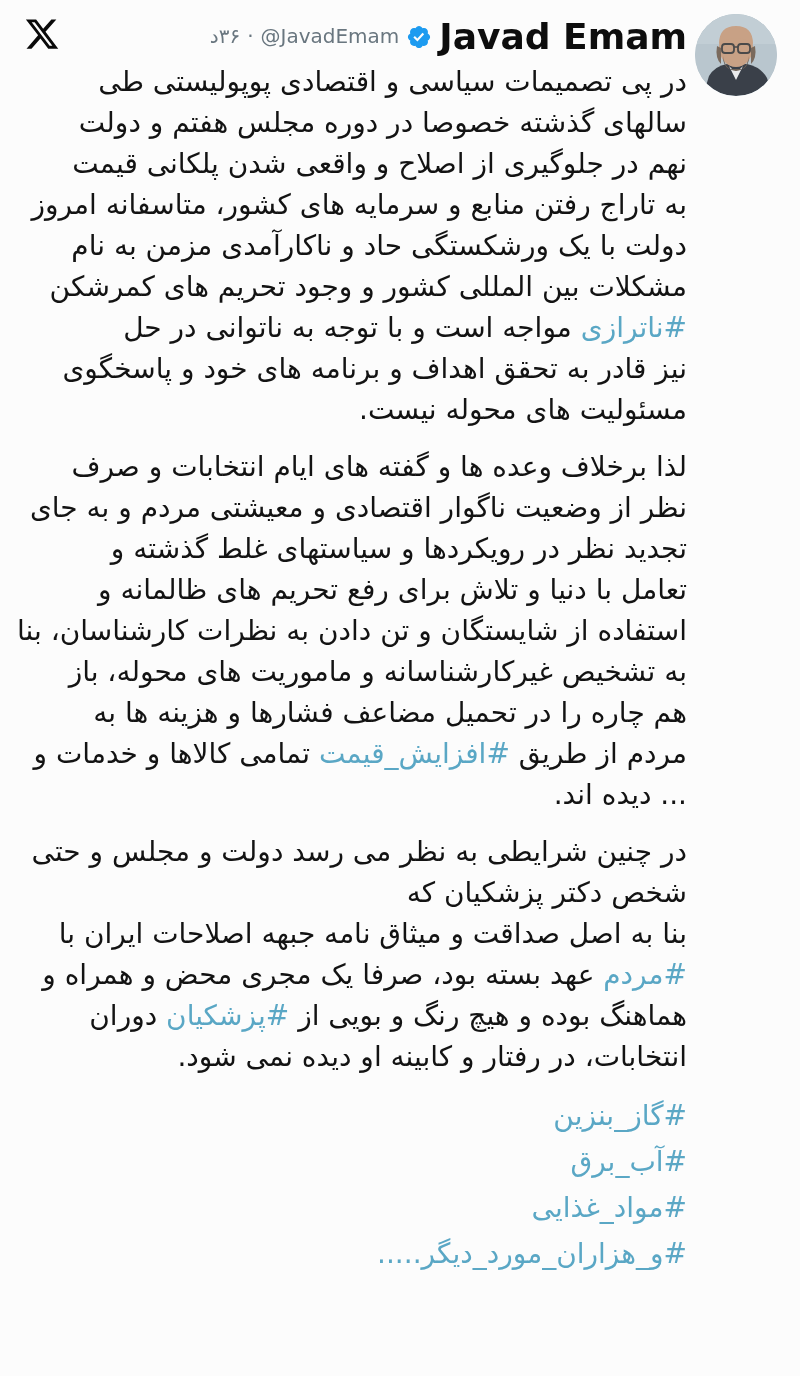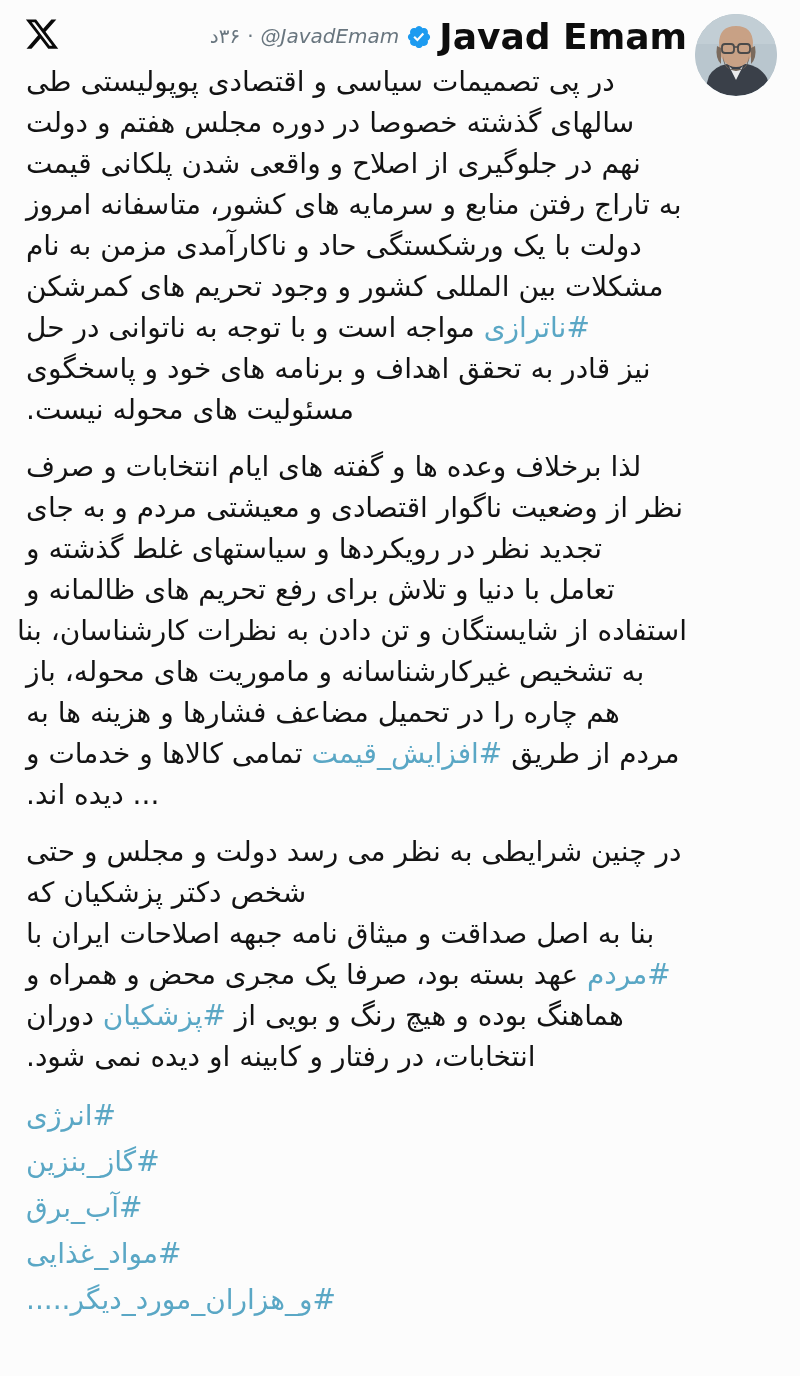--- a/index.html
+++ b/index.html
@@ -37,27 +37,27 @@
     font-weight:bold;
     font-size:36px;
     color:#0d0d0d;
     direction:ltr;
   }
   .badge{width:26px;height:26px;flex:0 0 auto;margin-top:2px;}
   .handle,.sep,.timestamp{
     font-size:20px;
     color:#69767f;
   }
-  .handle{direction:ltr;unicode-bidi:isolate;font-style:italic;}
+  .handle{direction:ltr;unicode-bidi:isolate;}
   .tweet-body{margin-top:3px;}
   .paragraph{margin:0 0 0 0;}
   .paragraph + .paragraph{margin-top:16px;}
   .tweet-line{
     direction:rtl;
-    text-align:left;
+    text-align:right;
     font-size:28px;
     line-height:41px;
     white-space:nowrap;
     color:#131313;
   }
   .paragraph.tags .tweet-line{line-height:46px;}
   .hashtag{color:#5aa7c5;cursor:pointer;}
   .x-watermark{
     position:absolute;
     top:16px;left:24px;
@@ -141,21 +141,20 @@
         </div>
         <div class="paragraph">
           <div class="tweet-line"><span>در چنین شرایطی به نظر می رسد دولت و مجلس و حتی</span></div>
           <div class="tweet-line"><span>شخص دکتر پزشکیان که</span></div>
           <div class="tweet-line"><span>بنا به اصل صداقت و میثاق نامه جبهه اصلاحات ایران با</span></div>
           <div class="tweet-line"><span class="hashtag">#مردم</span><span> عهد بسته بود، صرفا یک مجری محض و همراه و</span></div>
           <div class="tweet-line"><span>هماهنگ بوده و هیچ رنگ و بویی از </span><span class="hashtag">#پزشکیان</span><span> دوران</span></div>
           <div class="tweet-line"><span>انتخابات، در رفتار و کابینه او دیده نمی شود.</span></div>
         </div>
         <div class="paragraph tags">
-          <div class="tweet-line"><span class="hashtag">#انرژی</span></div>
           <div class="tweet-line"><span class="hashtag">#گاز_بنزین</span></div>
           <div class="tweet-line"><span class="hashtag">#آب_برق</span></div>
           <div class="tweet-line"><span class="hashtag">#مواد_غذایی</span></div>
           <div class="tweet-line"><span class="hashtag">#و_هزاران_مورد_دیگر.....</span></div>
         </div>
       </div>
   </div>
 </div>
 
 </body></html>

